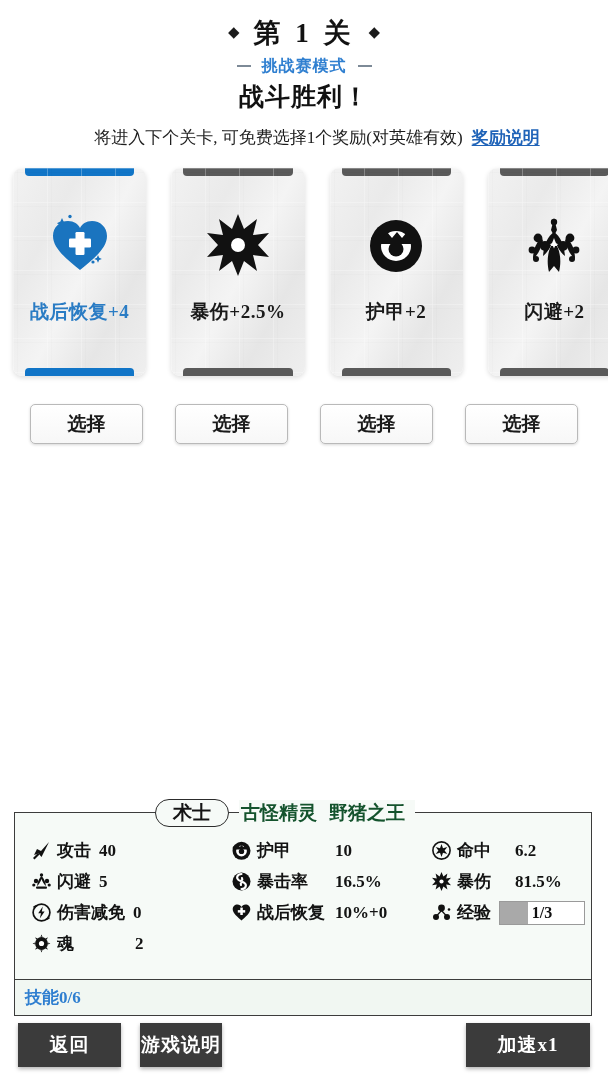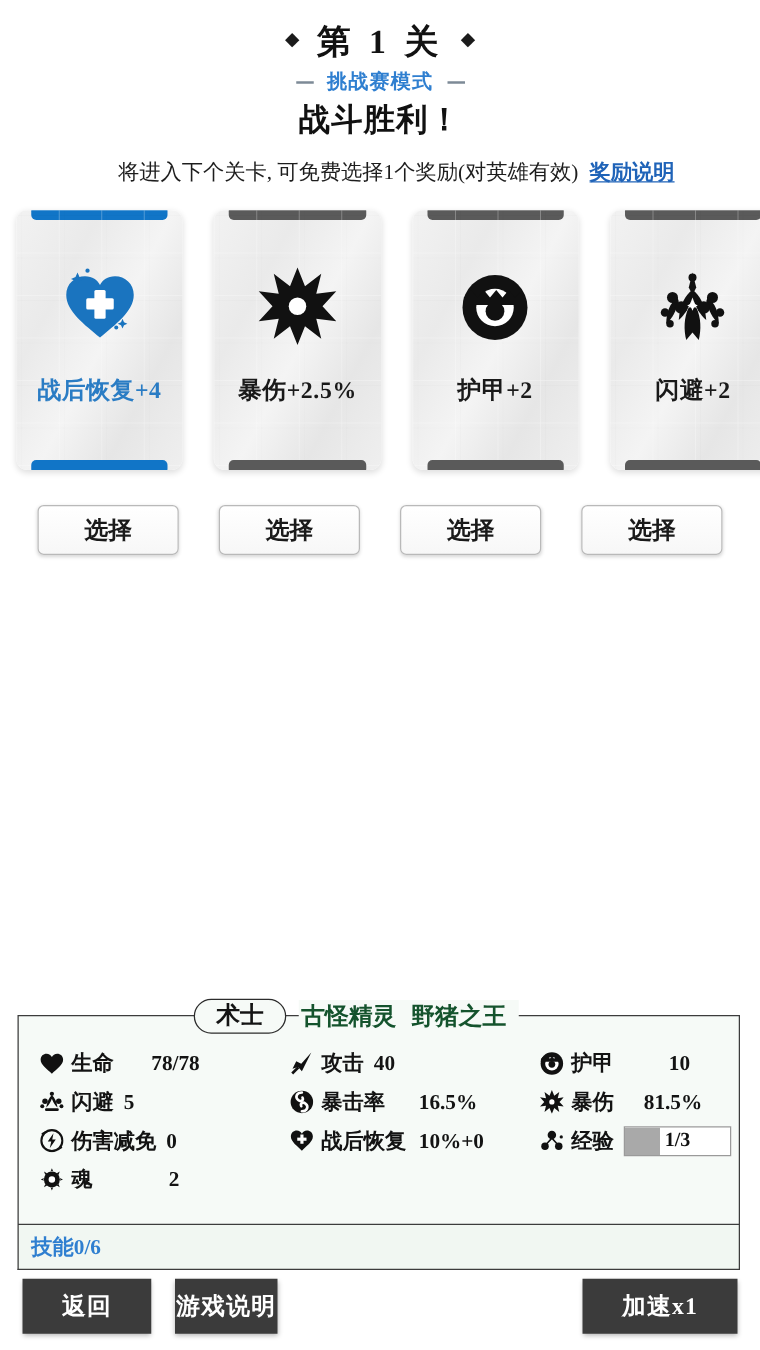--- a/index.html
+++ b/index.html
@@ -472,29 +472,20 @@
 
 <div id="stats-panel">
 
   <div class="panel-head">
     <span class="class-pill">术士</span>
     <span class="head-names"><span>古怪精灵</span><span class="gap"></span><span>野猪之王</span></span>
   </div>
 
   <div class="stats-grid">
 
-    <div class="stat c1">
-      <span class="stat-icon">
-        <svg width="19" height="18" viewBox="0 0 19 18">
-            <path d="M9.5 17 C6 13.5 0.5 10 0.5 5.8 C0.5 2.8 2.7 1 5.2 1 C7.2 1 8.7 2.2 9.5 3.6 C10.3 2.2 11.8 1 13.8 1 C16.3 1 18.5 2.8 18.5 5.8 C18.5 10 13 13.5 9.5 17 Z" fill="#111"></path>
-          </svg>
-      </span>
-      <span class="stat-name">生命</span>
-      <span class="stat-value">78/78</span>
-    </div>
     <div class="stat narrow">
       <span class="stat-icon">
         <svg width="19" height="19" viewBox="0 0 19 19">
             <path d="M17 1 L9 10 L5 8 L2 14 L6.5 12.5 L9.5 16 L12 11 Z" fill="#111"></path>
             <path d="M1 17 L6 12 L7.5 13.5 L2.5 18.5 Z" fill="#111"></path>
           </svg>
       </span>
       <span class="stat-name">攻击</span>
       <span class="stat-value">40</span>
     </div>
@@ -504,20 +495,30 @@
             <circle cx="9.5" cy="9.8" r="9" fill="#111"></circle>
             <circle cx="9.5" cy="10" r="5.4" fill="#fff"></circle>
             <circle cx="9.5" cy="10.4" r="2.7" fill="#111"></circle>
             <path d="M0.8 6 l2-2 1.7 2 1.7-2 1.7 2 1.7-2 1.7 2 1.7-2 1.7 2 1.5-1.6 v4 h-15.6 z" fill="#111"></path>
           </svg>
       </span>
       <span class="stat-name">护甲</span>
       <span class="stat-value">10</span>
     </div>
 
+    <div class="stat c1">
+      <span class="stat-icon">
+        <svg width="19" height="19" viewBox="0 0 19 19">
+            <circle cx="9.5" cy="9.5" r="8.6" fill="none" stroke="#111" stroke-width="1.6"></circle>
+            <path d="M9.5 3 L11 7.2 L15.3 6 L12.6 9.5 L15.3 13 L11 11.8 L9.5 16 L8 11.8 L3.7 13 L6.4 9.5 L3.7 6 L8 7.2 Z" fill="#111"></path>
+          </svg>
+      </span>
+      <span class="stat-name">命中</span>
+      <span class="stat-value">6.2</span>
+    </div>
     <div class="stat narrow">
       <span class="stat-icon">
         <svg width="19" height="19" viewBox="0 0 19 19">
             <path d="M9.5 4 C7 6.5 5.5 10 5 14 C7 12.5 8.3 10 9.5 7 C10.7 10 12 12.5 14 14 C13.5 10 12 6.5 9.5 4 Z" fill="#111"></path>
             <circle cx="4" cy="9" r="2.2" fill="#111"></circle>
             <circle cx="15" cy="9" r="2.2" fill="#111"></circle>
             <circle cx="9.5" cy="3" r="1.7" fill="#111"></circle>
             <circle cx="1.8" cy="13" r="1.6" fill="#111"></circle>
             <circle cx="17.2" cy="13" r="1.6" fill="#111"></circle>
             <rect x="4" y="14.5" width="11" height="2.2" rx="1" fill="#111"></rect>

